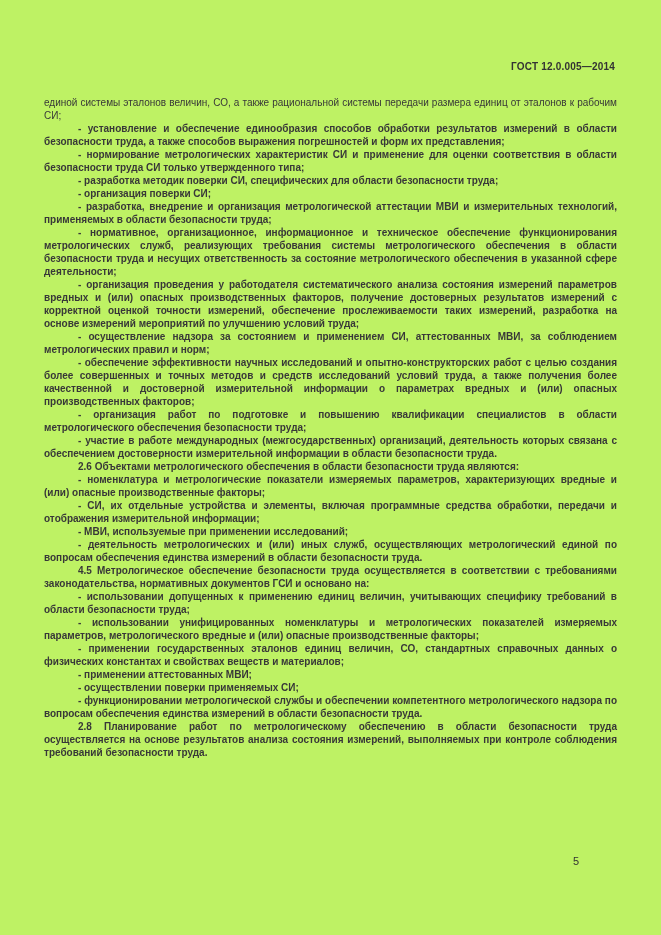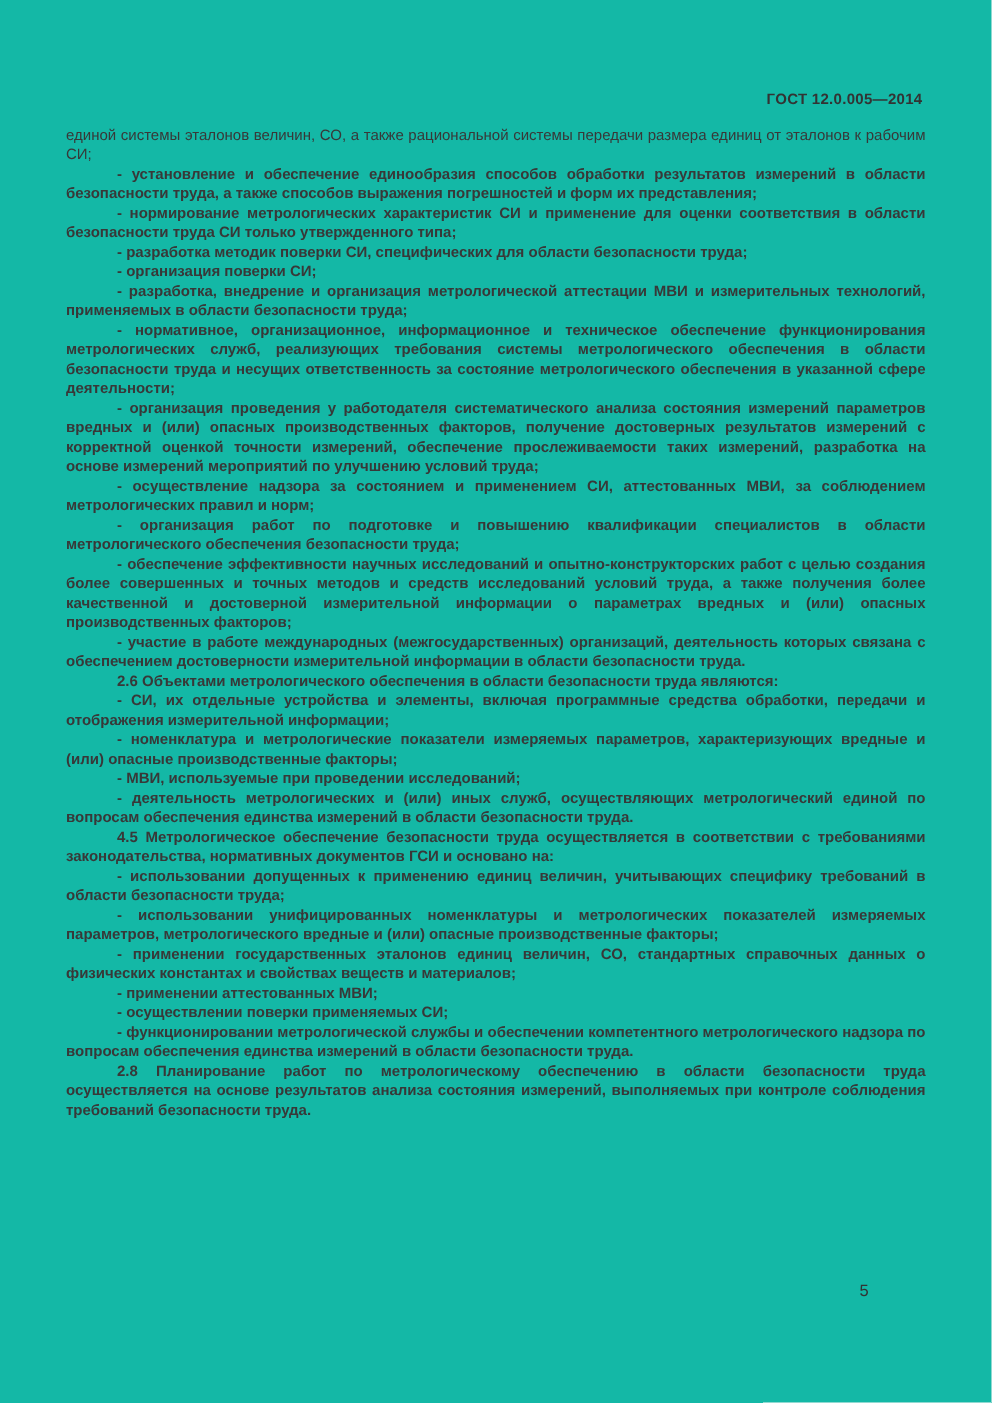--- a/index.html
+++ b/index.html
@@ -9,37 +9,37 @@
   }
   body {
     width: 661px;
     height: 935px;
     font-family: "Liberation Sans", sans-serif;
   }
   .page {
     position: relative;
     width: 661px;
     height: 935px;
-    background: #14b8a6;
+    background: #bef264;
     overflow: hidden;
   }
   .doc-header {
     position: absolute;
     top: 61px;
     left: 44px;
     right: 46px;
     text-align: right;
     font-size: 10px;
     font-weight: bold;
     color: #333333;
     letter-spacing: 0.2px;
   }
   .doc-content {
     position: absolute;
-    top: 84px;
+    top: 96px;
     left: 44px;
     width: 573px;
     font-size: 10px;
     line-height: 13px;
     color: #383838;
     text-align: justify;
   }
   .doc-content p.para {
     margin: 0;
     padding: 0;
@@ -66,27 +66,27 @@
   <div class="doc-content" id="doc-content">
       <p class="para">единой системы эталонов величин, СО, а также рациональной системы передачи размера единиц от эталонов к рабочим СИ;</p>
       <p class="para indent">- установление и обеспечение единообразия способов обработки результатов измерений в области безопасности труда, а также способов выражения погрешностей и форм их представления;</p>
       <p class="para indent">- нормирование метрологических характеристик СИ и применение для оценки соответствия в области безопасности труда СИ только утвержденного типа;</p>
       <p class="para indent">- разработка методик поверки СИ, специфических для области безопасности труда;</p>
       <p class="para indent">- организация поверки СИ;</p>
       <p class="para indent">- разработка, внедрение и организация метрологической аттестации МВИ и измерительных технологий, применяемых в области безопасности труда;</p>
       <p class="para indent">- нормативное, организационное, информационное и техническое обеспечение функционирования метрологических служб, реализующих требования системы метрологического обеспечения в области безопасности труда и несущих ответственность за состояние метрологического обеспечения в указанной сфере деятельности;</p>
       <p class="para indent">- организация проведения у работодателя систематического анализа состояния измерений параметров вредных и (или) опасных производственных факторов, получение достоверных результатов измерений с корректной оценкой точности измерений, обеспечение прослеживаемости таких измерений, разработка на основе измерений мероприятий по улучшению условий труда;</p>
       <p class="para indent">- осуществление надзора за состоянием и применением СИ, аттестованных МВИ, за соблюдением метрологических правил и норм;</p>
+      <p class="para indent">- обеспечение эффективности научных исследований и опытно-конструкторских работ с целью создания более совершенных и точных методов и средств исследований условий труда, а также получения более качественной и достоверной измерительной информации о параметрах вредных и (или) опасных производственных факторов;</p>
       <p class="para indent">- организация работ по подготовке и повышению квалификации специалистов в области метрологического обеспечения безопасности труда;</p>
-      <p class="para indent">- обеспечение эффективности научных исследований и опытно-конструкторских работ с целью создания более совершенных и точных методов и средств исследований условий труда, а также получения более качественной и достоверной измерительной информации о параметрах вредных и (или) опасных производственных факторов;</p>
       <p class="para indent">- участие в работе международных (межгосударственных) организаций, деятельность которых связана с обеспечением достоверности измерительной информации в области безопасности труда.</p>
       <p class="para indent">2.6 Объектами метрологического обеспечения в области безопасности труда являются:</p>
+      <p class="para indent">- номенклатура и метрологические показатели измеряемых параметров, характеризующих вредные и (или) опасные производственные факторы;</p>
       <p class="para indent">- СИ, их отдельные устройства и элементы, включая программные средства обработки, передачи и отображения измерительной информации;</p>
-      <p class="para indent">- номенклатура и метрологические показатели измеряемых параметров, характеризующих вредные и (или) опасные производственные факторы;</p>
-      <p class="para indent">- МВИ, используемые при проведении исследований;</p>
+      <p class="para indent">- МВИ, используемые при применении исследований;</p>
       <p class="para indent">- деятельность метрологических и (или) иных служб, осуществляющих метрологический единой по вопросам обеспечения единства измерений в области безопасности труда.</p>
       <p class="para indent">4.5 Метрологическое обеспечение безопасности труда осуществляется в соответствии с требованиями законодательства, нормативных документов ГСИ и основано на:</p>
       <p class="para indent">- использовании допущенных к применению единиц величин, учитывающих специфику требований в области безопасности труда;</p>
       <p class="para indent">- использовании унифицированных номенклатуры и метрологических показателей измеряемых параметров, метрологического вредные и (или) опасные производственные факторы;</p>
       <p class="para indent">- применении государственных эталонов единиц величин, СО, стандартных справочных данных о физических константах и свойствах веществ и материалов;</p>
       <p class="para indent">- применении аттестованных МВИ;</p>
       <p class="para indent">- осуществлении поверки применяемых СИ;</p>
       <p class="para indent">- функционировании метрологической службы и обеспечении компетентного метрологического надзора по вопросам обеспечения единства измерений в области безопасности труда.</p>
       <p class="para indent">2.8 Планирование работ по метрологическому обеспечению в области безопасности труда осуществляется на основе результатов анализа состояния измерений, выполняемых при контроле соблюдения требований безопасности труда.</p>
     </div>

